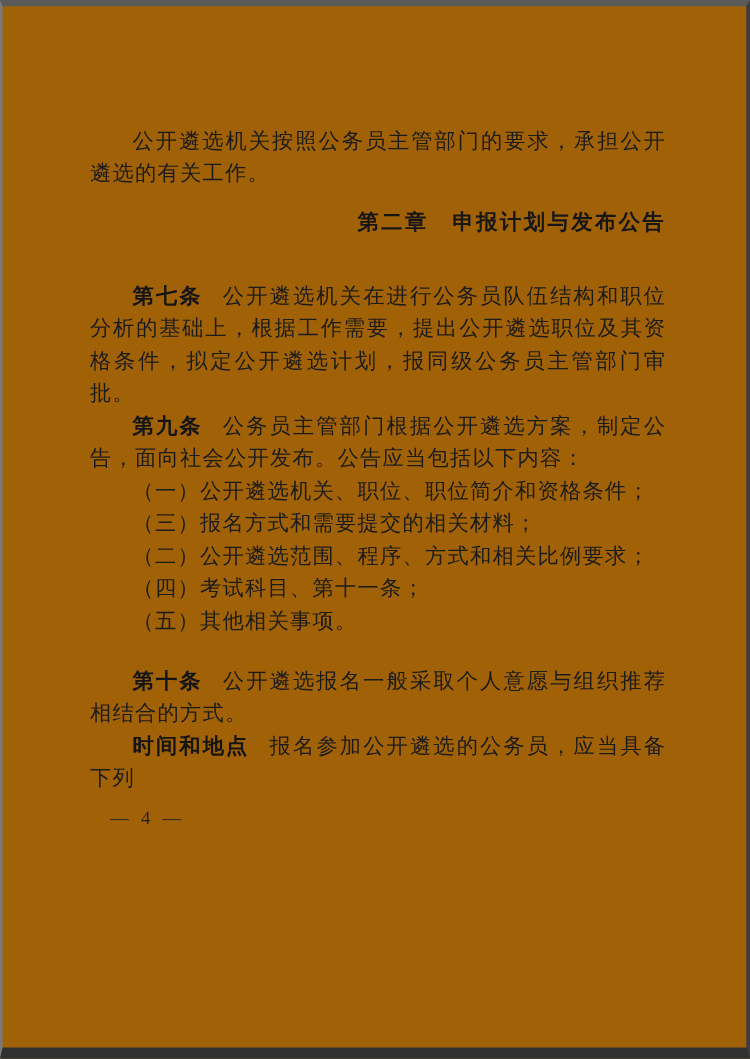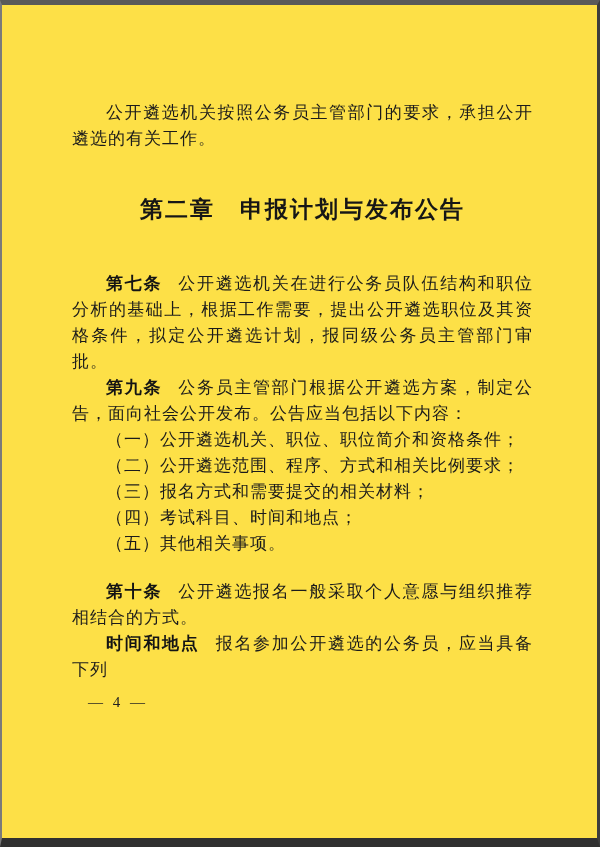--- a/index.html
+++ b/index.html
@@ -13,56 +13,56 @@
   .paper {
     position: absolute;
     left: 0; top: 0;
     width: 600px;
     height: 847px;
     box-sizing: border-box;
     border-top: 5px solid #5a5a5a;
     border-bottom: 9px solid #303030;
     border-left: 2px solid #7a7a7a;
     border-right: 3px solid #3d3d3d;
-    background: #fde047;
+    background: #a16207;
   }
   .content {
     box-sizing: border-box;
     padding: 95px 64px 0 70px;
     font-family: "Liberation Serif", "DejaVu Serif", serif;
     font-size: 17px;
     line-height: 26px;
     letter-spacing: 1px;
     color: #1b1b1b;
   }
   .para {
     margin: 0;
     text-align: justify;
   }
   .indent { text-indent: 2em; }
   .chapter {
     font-family: "Liberation Sans", "DejaVu Sans", sans-serif;
     font-weight: 700;
-    font-size: 23px;
+    font-size: 17px;
     line-height: 28px;
-    text-align: center;
+    text-align: right;
     text-indent: 0;
     letter-spacing: 2px;
-    margin: 43px 0 0 0;
+    margin: 12px 0 0 0;
     color: #161616;
   }
   .chapter-3 { margin-top: 24px; }
   .art-label {
     font-family: "Liberation Sans", "DejaVu Sans", sans-serif;
     font-weight: 700;
     margin-right: 0.95em;
     letter-spacing: 1px;
     color: #141414;
   }
-  .first-article { margin-top: 48px; }
+  .first-article { margin-top: 32px; }
   .article-10 { margin-top: 22px; }
   .pagenum {
     margin-top: 6px;
     padding-left: 16px;
     font-size: 15px;
     letter-spacing: 3px;
     color: #222;
   }
 </style>
 </head>
@@ -74,23 +74,23 @@
     <p class="para indent">公开遴选机关按照公务员主管部门的要求，承担公开遴选的有关工作。</p>
 
     <h2 class="chapter">第二章　申报计划与发布公告</h2>
 
     <p class="para indent first-article"><b class="art-label">第七条</b><span>公开遴选机关在进行公务员队伍结构和职位分析的基础上，根据工作需要，提出公开遴选职位及其资格条件，拟定公开遴选计划，报同级公务员主管部门审批。</span></p>
 
 
     <p class="para indent"><b class="art-label">第九条</b><span>公务员主管部门根据公开遴选方案，制定公告，面向社会公开发布。公告应当包括以下内容：</span></p>
 
     <p class="para indent">（一）公开遴选机关、职位、职位简介和资格条件；</p>
+    <p class="para indent">（三）报名方式和需要提交的相关材料；</p>
     <p class="para indent">（二）公开遴选范围、程序、方式和相关比例要求；</p>
-    <p class="para indent">（三）报名方式和需要提交的相关材料；</p>
-    <p class="para indent">（四）考试科目、时间和地点；</p>
+    <p class="para indent">（四）考试科目、第十一条；</p>
     <p class="para indent">（五）其他相关事项。</p>
 
 
     <p class="para indent article-10"><b class="art-label">第十条</b><span>公开遴选报名一般采取个人意愿与组织推荐相结合的方式。</span></p>
 
 
     <p class="para indent"><b class="art-label">时间和地点</b><span>报名参加公开遴选的公务员，应当具备下列</span></p>
 
     <div class="pagenum">— 4 —</div>
 

